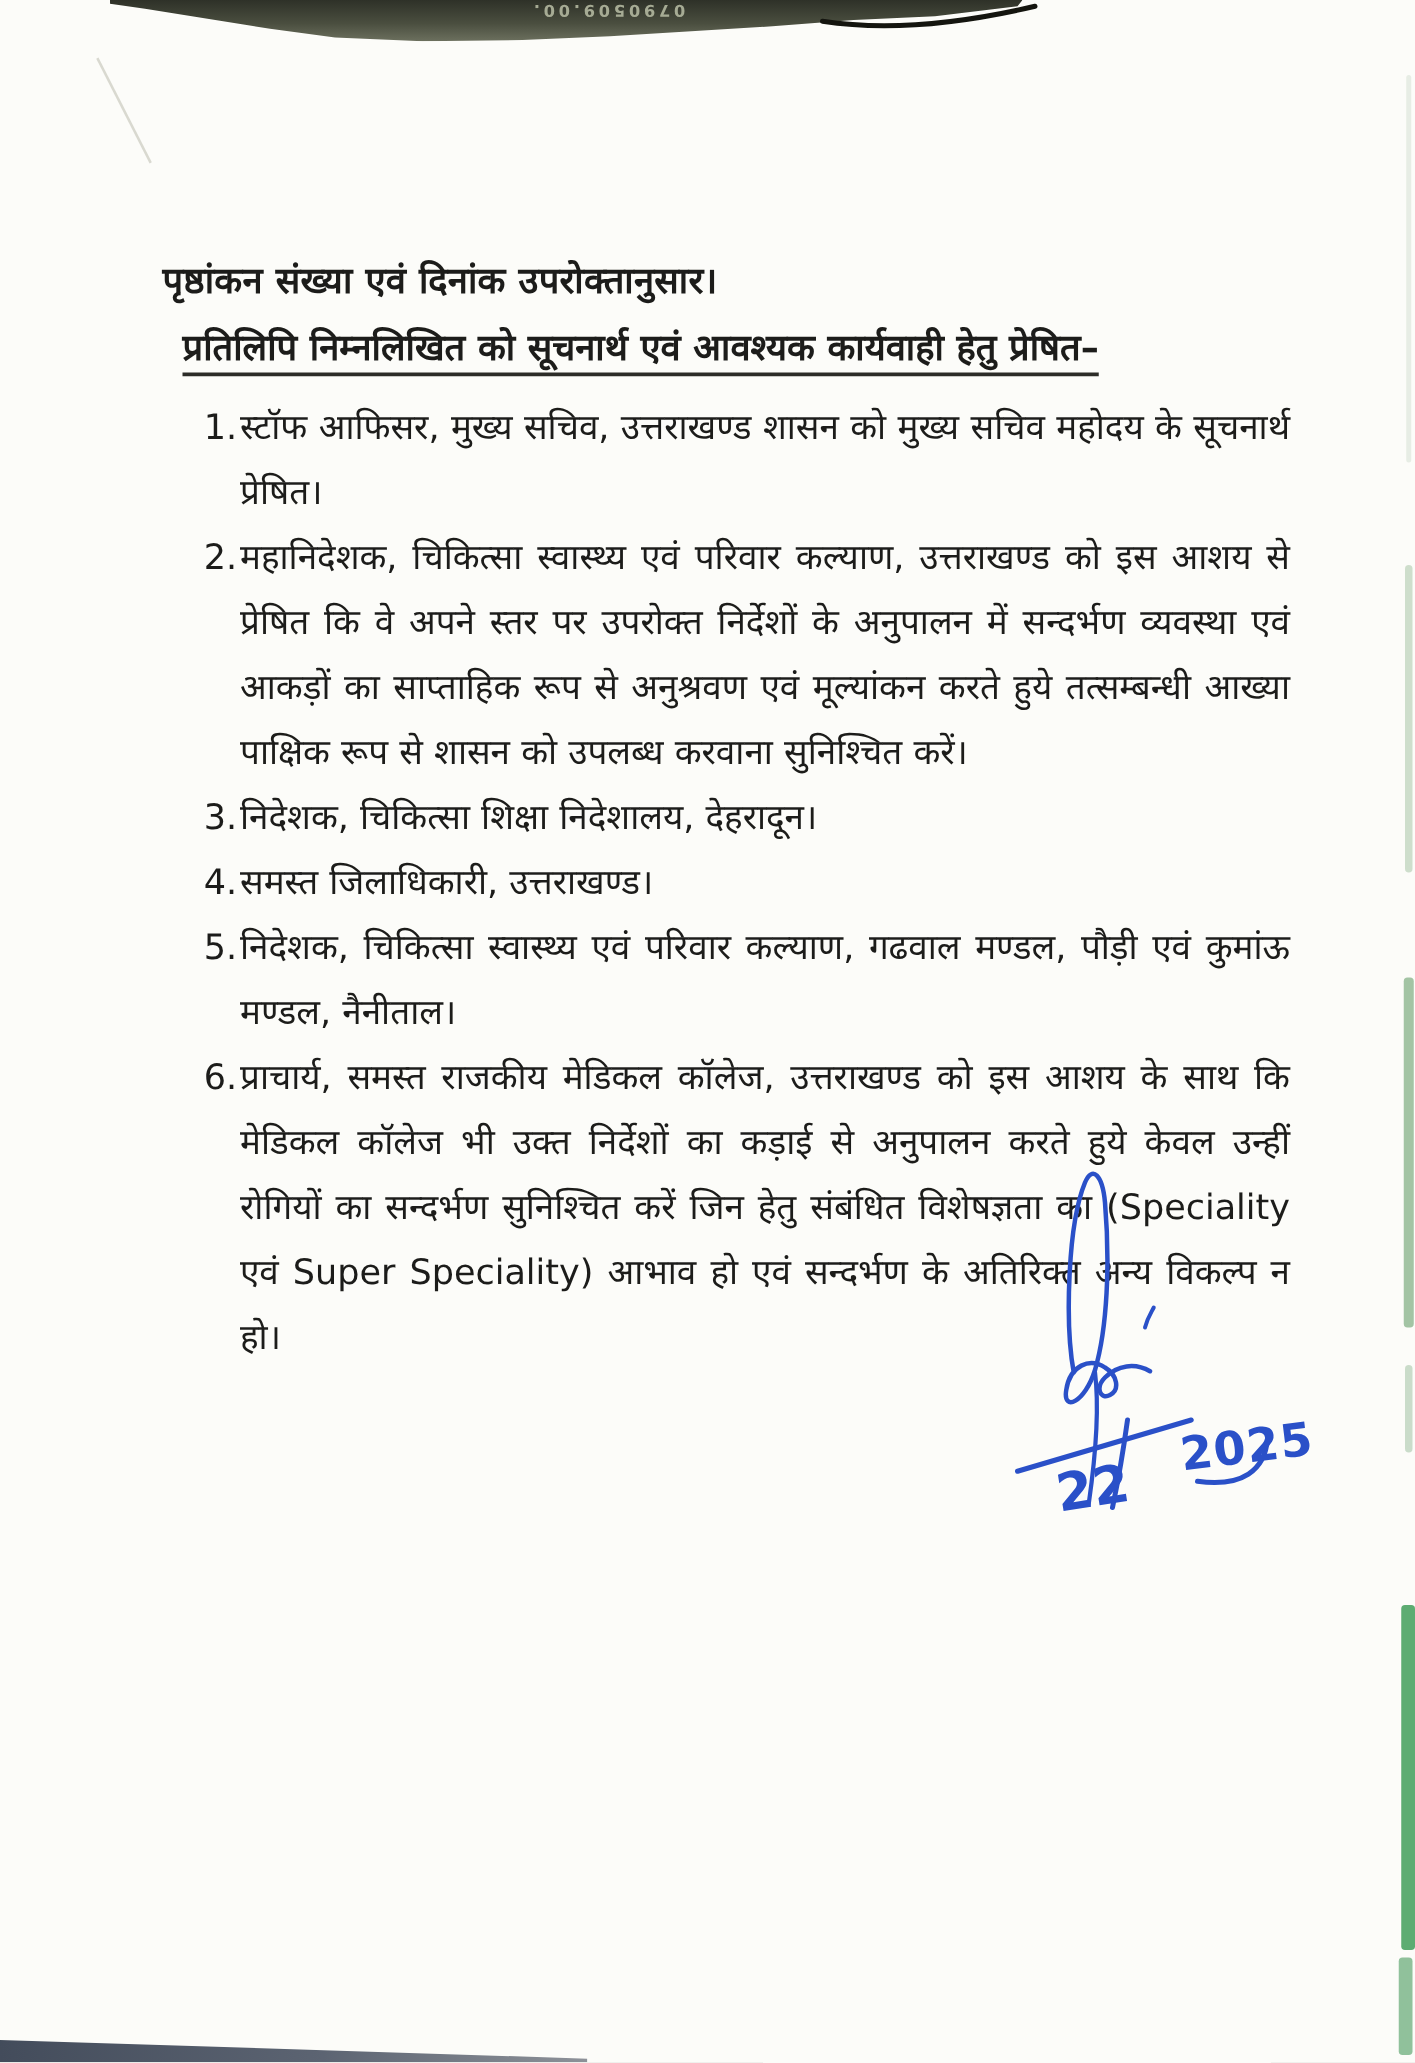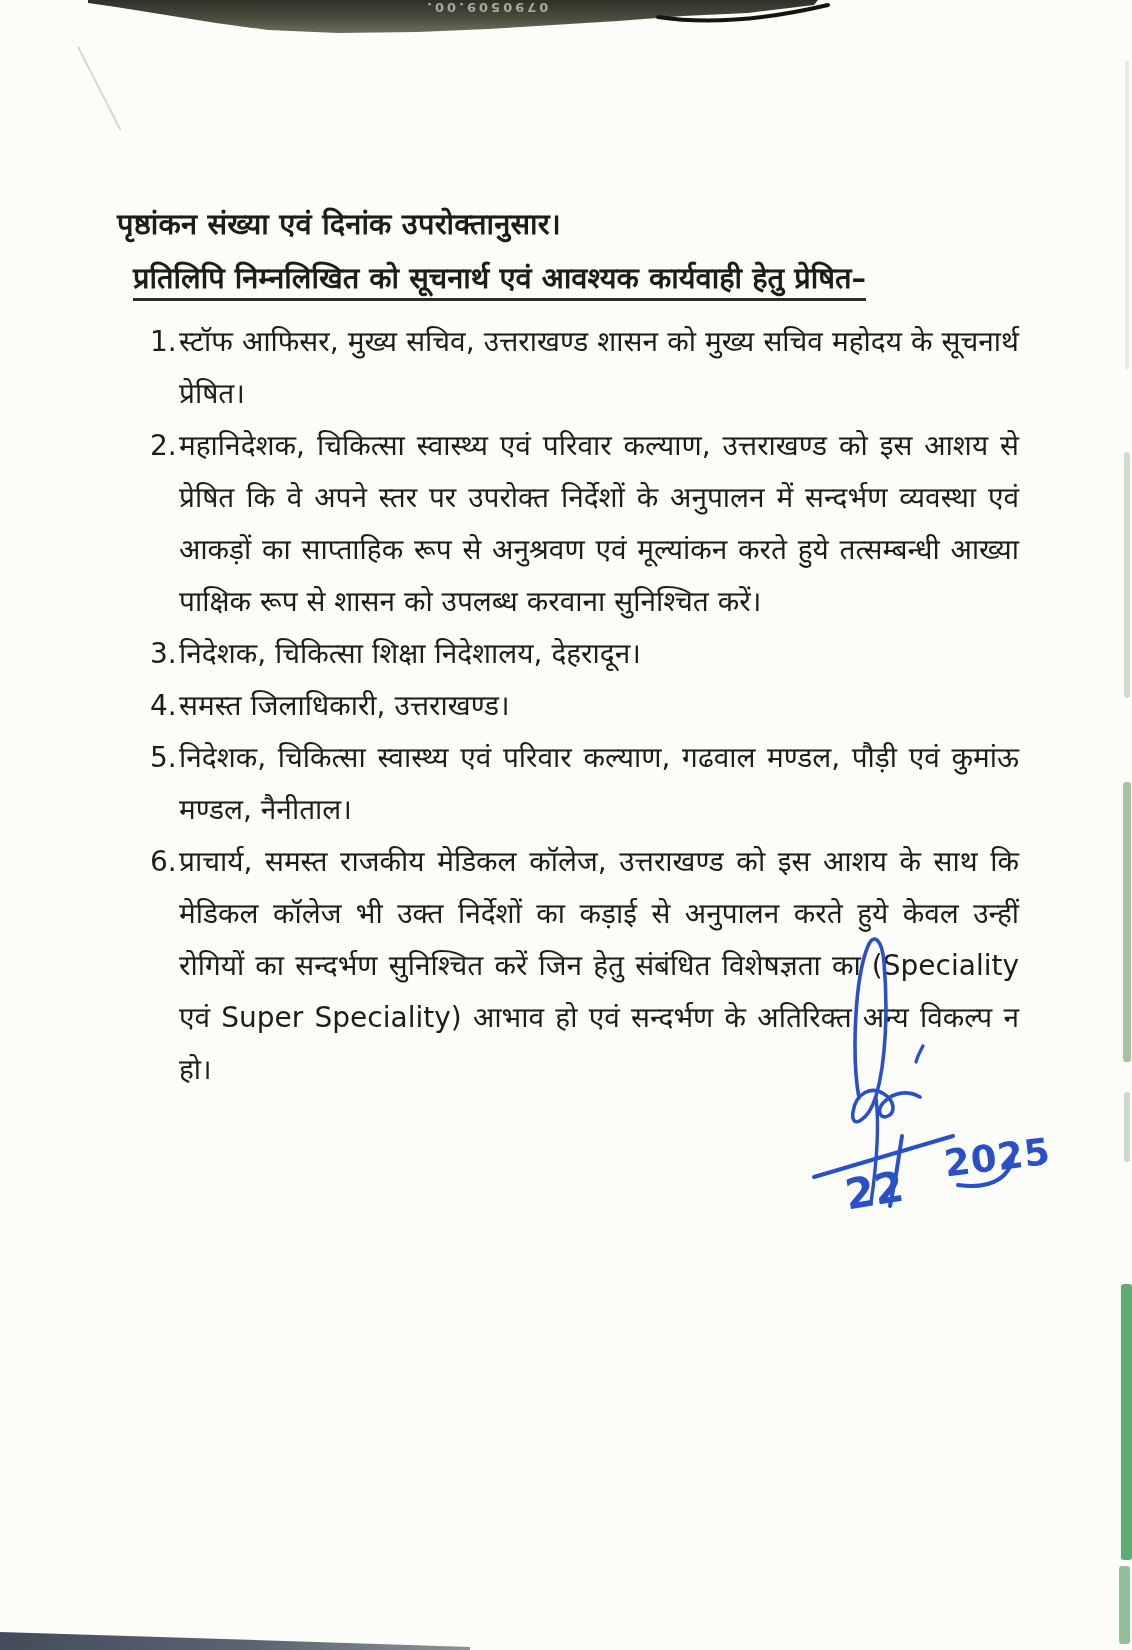--- a/index.html
+++ b/index.html
@@ -33,21 +33,21 @@
   .g3{left:1123px;top:782px;width:8px;height:280px;background:rgba(90,150,95,.55);}
   .g4{left:1124px;top:1092px;width:6px;height:70px;background:rgba(110,160,115,.35);}
   .g5{left:1121px;top:1284px;width:11px;height:276px;background:#47a05f;opacity:.88;}
   .g6{left:1119px;top:1566px;width:11px;height:78px;background:#63a874;opacity:.7;}
   .bottom-wedge{
     position:absolute;left:0;top:1628px;width:470px;height:22px;
     background:linear-gradient(90deg,#434c5b 0%,#5c6472 55%,#8d9198 100%);
     clip-path:polygon(0 18%,100% 86%,100% 100%,0 100%);
   }
   
-  .content{position:absolute;left:117px;top:203px;width:902px;}
+  .content{position:absolute;left:130px;top:203px;width:902px;}
   .para1{font-size:29px;font-weight:bold;margin:0 0 15px 0;letter-spacing:.2px;}
   .para2{font-size:29px;font-weight:bold;margin:0 0 20px 16px;}
   .para2 .underlined{border-bottom:3px solid #2c2c28;padding-bottom:3px;}
   .list-item{display:flex;font-size:28px;line-height:52px;}
   .num{flex:0 0 62px;box-sizing:border-box;padding-left:33px;}
   .txt{flex:1;text-align:justify;text-justify:inter-word;}
   
   .sign-block{position:absolute;left:742px;top:1116px;width:285px;text-align:center;}
   .sign-name{font-size:28px;font-weight:bold;white-space:nowrap;}
   .sign-title{font-size:28px;font-weight:bold;margin-top:3px;}

